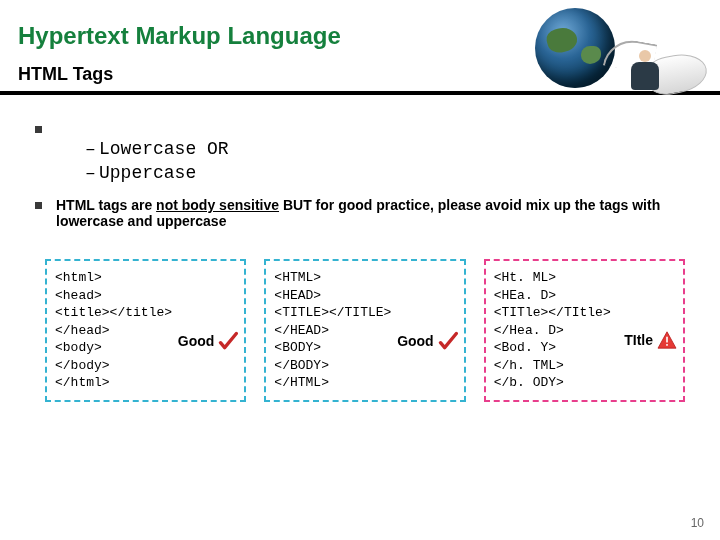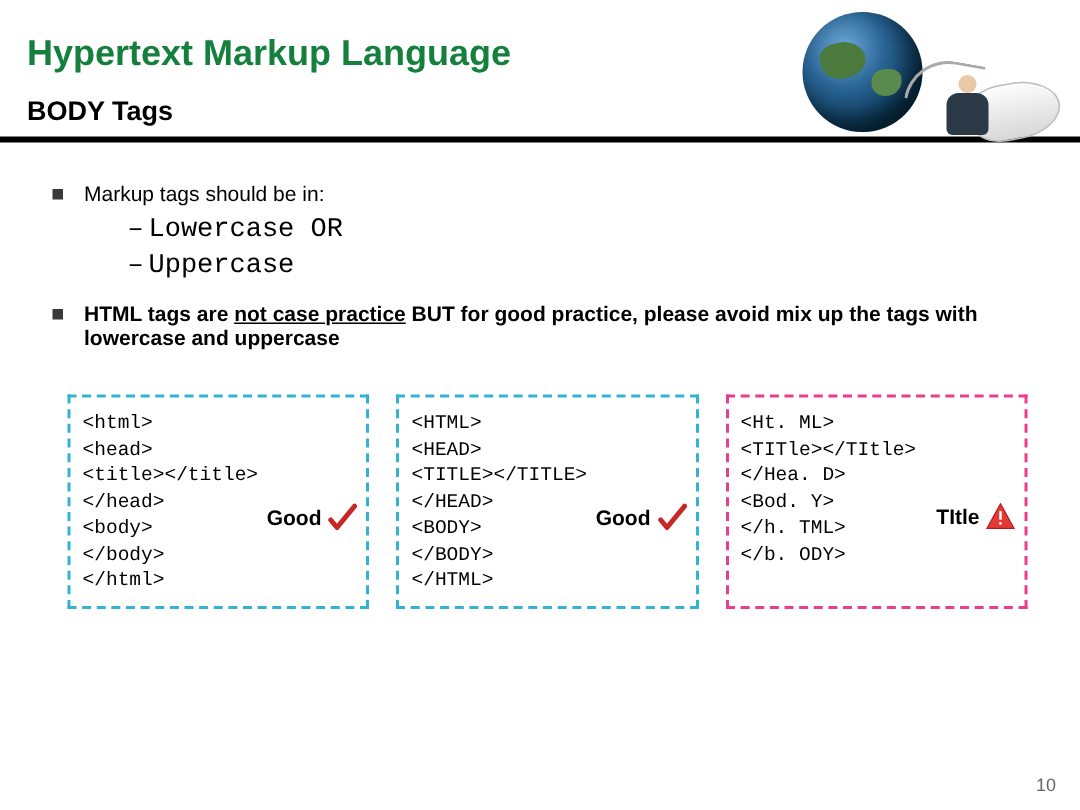--- a/index.html
+++ b/index.html
@@ -196,39 +196,38 @@
 
 <div class="header-image">
   <div class="globe"></div>
   <div class="mouse-cable"></div>
   <div class="mouse-body"></div>
   <div class="person"></div>
 </div>
 
 <div class="title-block">
   <div class="title">Hypertext Markup Language</div>
-  <div class="subtitle">BODY Tags</div>
+  <div class="subtitle">HTML Tags</div>
 </div>
 <div class="divider"></div>
 
 <div class="content">
 
   <div class="bullet-row">
     <div class="sq-bullet"></div>
-    <div>Markup tags should be in:</div>
   </div>
   <div class="sub-list">
     <div><span class="dash">–</span><span>Lowercase OR</span></div>
     <div><span class="dash">–</span><span>Uppercase</span></div>
   </div>
 
   <div class="bullet-row">
     <div class="sq-bullet"></div>
     <div>
-      <b><span>HTML tags are </span><span class="not-text">not case practice</span><span> BUT for good practice, please avoid mix up the tags with lowercase and uppercase</span></b>
+      <b><span>HTML tags are </span><span class="not-text">not body sensitive</span><span> BUT for good practice, please avoid mix up the tags with lowercase and uppercase</span></b>
     </div>
   </div>
 
   <div class="boxes">
 
     <div class="code-box box-blue">
       <div class="line">&lt;html&gt;</div>
       <div class="line">&lt;head&gt;</div>
       <div class="line">&lt;title&gt;&lt;/title&gt;</div>
       <div class="line">&lt;/head&gt;</div>
@@ -258,20 +257,21 @@
         <span class="check-icon">
           <svg viewBox="0 0 24 24">
               <path d="M3 14 L8 20 L22 3" fill="none" stroke="#c62828" stroke-width="4" stroke-linecap="round" stroke-linejoin="round"></path>
             </svg>
         </span>
       </div>
     </div>
 
     <div class="code-box box-pink">
       <div class="line">&lt;Ht. ML&gt;</div>
+      <div class="line">&lt;HEa. D&gt;</div>
       <div class="line">&lt;TITle&gt;&lt;/TItle&gt;</div>
       <div class="line">&lt;/Hea. D&gt;</div>
       <div class="line">&lt;Bod. Y&gt;</div>
       <div class="line">&lt;/h. TML&gt;</div>
       <div class="line">&lt;/b. ODY&gt;</div>
       <div class="badge-row">
         <span class="badge-text">TItle</span>
         <span class="warn-icon">
           <svg viewBox="0 0 24 22">
               <path d="M12 1 L23 21 L1 21 Z" fill="#e53935" stroke="#b71c1c" stroke-width="1"></path>

